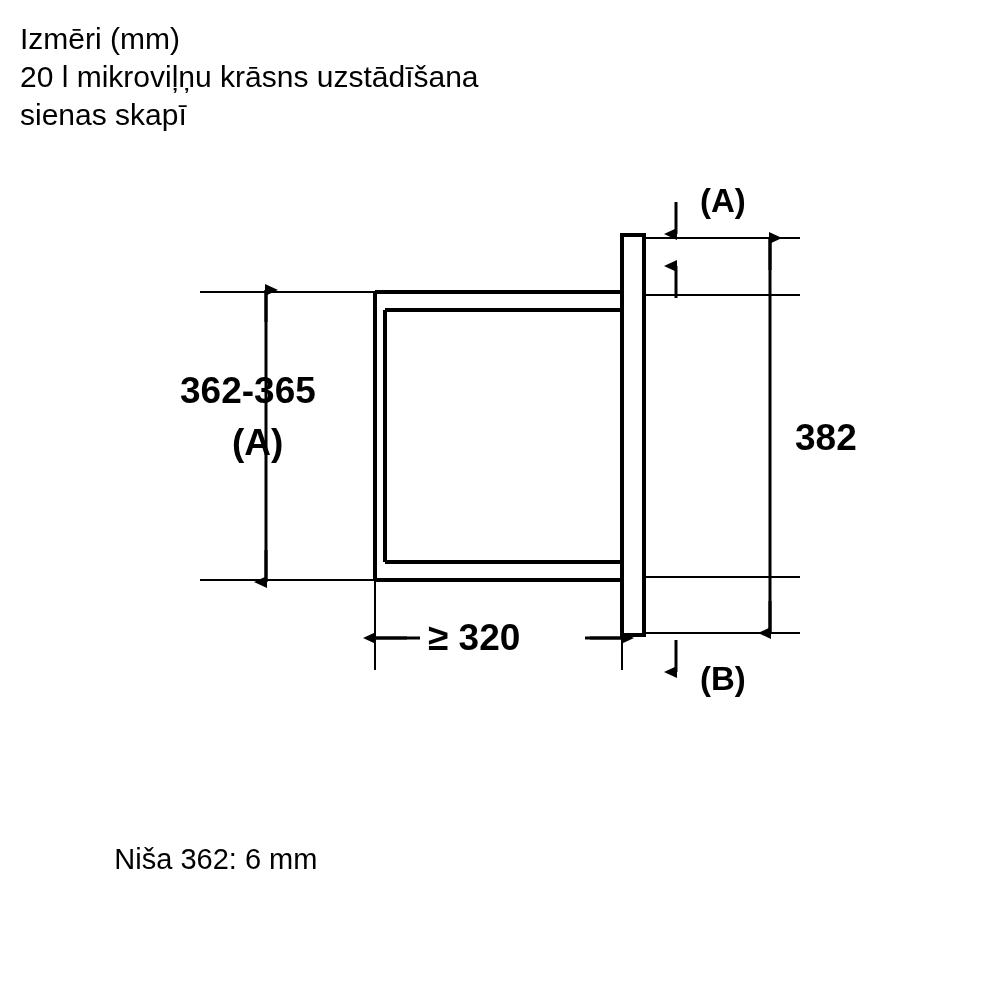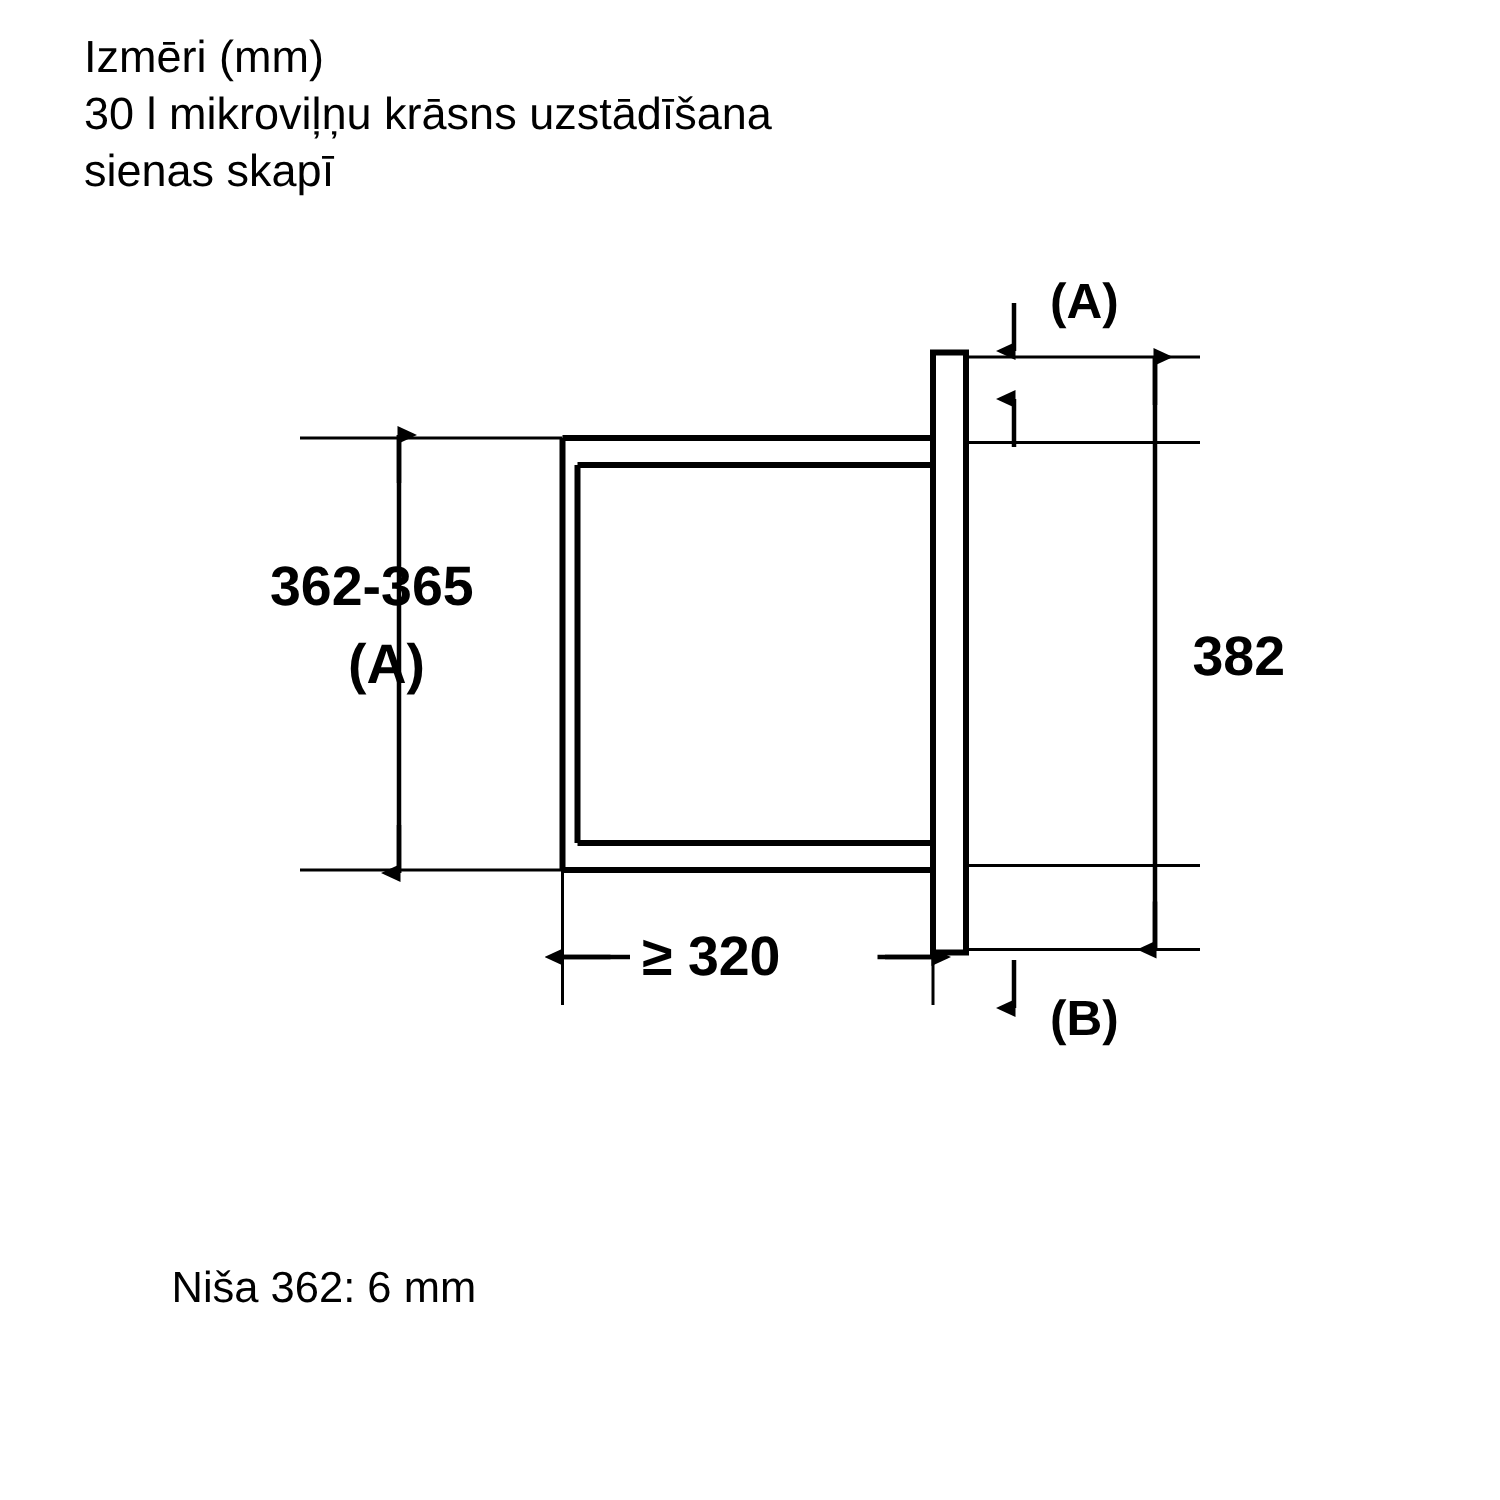--- a/index.html
+++ b/index.html
@@ -18,21 +18,20 @@
   .page {
     position: relative;
     width: 1000px;
     height: 1000px;
   }
   .title-block {
     position: absolute;
     left: 20px;
     top: 20px;
     width: 760px;
-    margin-left: 36px;
   }
   .title-line {
     font-size: 30px;
     line-height: 38px;
     letter-spacing: 0px;
     color: #000000;
     white-space: pre;
   }
   .diagram-wrap {
     position: absolute;
@@ -63,21 +62,21 @@
     width: 48px;
   }
 </style>
 </head>
 <body>
 
 <div class="page">
 
   <div class="title-block">
     <div class="title-line">Izmēri (mm)</div>
-    <div class="title-line">30 l mikroviļņu krāsns uzstādīšana</div>
+    <div class="title-line">20 l mikroviļņu krāsns uzstādīšana</div>
     <div class="title-line">sienas skapī</div>
   </div>
 
   <div class="diagram-wrap">
     <svg class="diagram" width="1000" height="600" viewBox="0 0 1000 600">
       <defs>
         <marker id="arrow-up" markerWidth="14" markerHeight="14" refX="7" refY="12" orient="auto" markerUnits="userSpaceOnUse">
           <path d="M7,0 L13,13 L1,13 Z" fill="#000"></path>
         </marker>
         <marker id="arrow-down" markerWidth="14" markerHeight="14" refX="7" refY="2" orient="auto" markerUnits="userSpaceOnUse">

